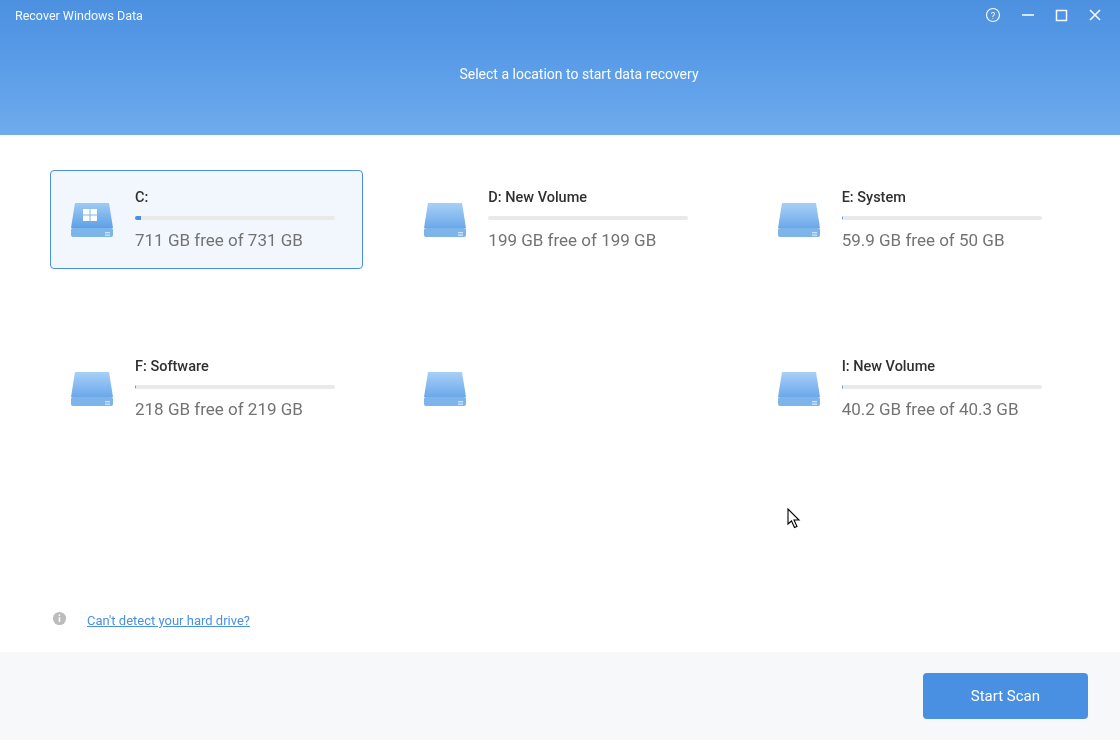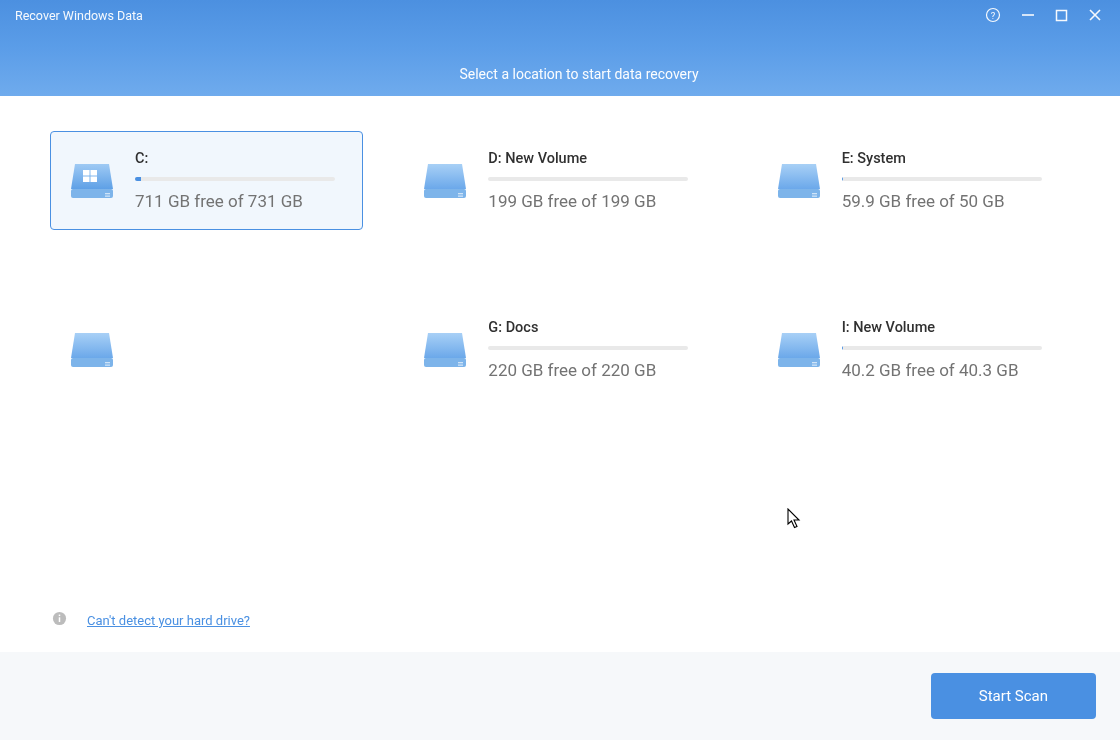--- a/index.html
+++ b/index.html
@@ -1,38 +1,38 @@
 <!DOCTYPE html>
 <html><head>
   <meta charset="utf-8">
   <style>
     * { margin: 0; padding: 0; box-sizing: border-box; font-family: -apple-system, BlinkMacSystemFont, "Segoe UI", Roboto, Arial, sans-serif; }
     body { width: 1120px; height: 740px; background: #fff; overflow: hidden; position: relative; }
-    .header { background: linear-gradient(180deg, #4c90e0 0%, #5b9de8 50%, #6fabed 100%); height: 96px; color: #fff; position: relative; }
+    .header { background: linear-gradient(180deg, #4c90e0 0%, #5b9de8 50%, #6fabed 100%); height: 135px; color: #fff; position: relative; }
     .titlebar { display: flex; align-items: center; justify-content: space-between; height: 30px; padding: 0 10px; }
     .app-title { font-size: 12.5px; font-weight: 400; opacity: 0.95; padding-left: 5px; }
     .win-controls { display: flex; gap: 20px; align-items: center; padding-right: 8px; }
     .win-controls .ctrl { cursor: pointer; display: flex; align-items: center; justify-content: center; opacity: 0.95; }
     .headline-wrap { text-align: center; padding-top: 20px; }
     .headline { font-size: 23px; font-weight: 700; display: inline-flex; align-items: center; gap: 16px; }
     .subheadline { font-size: 14px; margin-top: 16px; font-weight: 400; opacity: 0.98; margin-left: 38px; }
     .refresh-svg { cursor: pointer; }
     .main { padding: 35px 50px 0 50px; }
     .drive-grid { display: grid; grid-template-columns: repeat(3, 1fr); column-gap: 40px; row-gap: 70px; }
     .drive-item { display: flex; align-items: center; gap: 20px; padding: 18px 20px 18px 18px; border: 1px solid transparent; border-radius: 4px; cursor: pointer; }
     .drive-item.selected { border-color: #4a90e2; background: #f1f7fd; }
     .drive-icon { width: 46px; height: 40px; flex-shrink: 0; }
     .drive-info { flex: 1; min-width: 0; }
     .drive-label { font-size: 14.5px; color: #303030; font-weight: 500; margin-bottom: 10px; white-space: nowrap; }
     .drive-bar { height: 4px; background: #e9e9e9; border-radius: 2px; margin-bottom: 10px; overflow: hidden; width: 200px; max-width: 100%; }
     .drive-bar-fill { height: 100%; background: #4a90e2; }
     .drive-info-text { font-size: 17px; color: #737373; }
     .detect-row { position: absolute; left: 52px; bottom: 110px; display: flex; align-items: center; gap: 20px; }
     .detect-link { color: #4a90e2; font-size: 13px; text-decoration: underline; cursor: pointer; }
-    .footer { position: absolute; bottom: 0; left: 0; right: 0; height: 88px; background: #f6f8fa; display: flex; align-items: center; justify-content: flex-end; padding-right: 24px; }
+    .footer { position: absolute; bottom: 0; left: 0; right: 0; height: 88px; background: #f6f8fa; display: flex; align-items: center; justify-content: flex-end; padding-right: 32px; }
     .scan-btn { background: #4a90e2; color: #fff; border: none; border-radius: 4px; font-size: 15px; padding: 14px 48px; cursor: pointer; font-weight: 400; }
     .cursor-arrow { position: absolute; left: 787px; top: 508px; pointer-events: none; }
   </style>
 </head>
 <body>
 
 <div class="header">
   <div class="titlebar">
     <div class="app-title">Recover Windows Data</div>
     <div class="win-controls">
@@ -142,41 +142,41 @@
               <linearGradient id="gp" x1="0" y1="0" x2="0" y2="1">
                 <stop offset="0" stop-color="#a8d0f6"></stop>
                 <stop offset="1" stop-color="#6ba8ea"></stop>
               </linearGradient>
             </defs>
             <path d="M6 3 L40 3 L44 28 L2 28 Z" fill="url(#gp)"></path>
             <rect x="2" y="28" width="42" height="9" rx="2" fill="#7db4ea"></rect>
             <rect x="36" y="32" width="5" height="1.3" fill="#cfe4f8"></rect>
             <rect x="36" y="34.5" width="5" height="1.3" fill="#cfe4f8"></rect>
           </svg></div>
-      </div>
-      <div class="drive-item">
-        <div class="drive-icon"><svg width="46" height="40" viewBox="0 0 46 40">
-            <defs>
-              <linearGradient id="gp" x1="0" y1="0" x2="0" y2="1">
-                <stop offset="0" stop-color="#a8d0f6"></stop>
-                <stop offset="1" stop-color="#6ba8ea"></stop>
-              </linearGradient>
-            </defs>
-            <path d="M6 3 L40 3 L44 28 L2 28 Z" fill="url(#gp)"></path>
-            <rect x="2" y="28" width="42" height="9" rx="2" fill="#7db4ea"></rect>
-            <rect x="36" y="32" width="5" height="1.3" fill="#cfe4f8"></rect>
-            <rect x="36" y="34.5" width="5" height="1.3" fill="#cfe4f8"></rect>
-          </svg></div>
-        <div class="drive-info">
-          <div class="drive-label">G: Docs</div>
-          <div class="drive-bar">
-            <div class="drive-bar-fill" style="width:0%"></div>
-          </div>
-          <div class="drive-info-text">220 GB free of 220 GB</div>
-        </div>
+        <div class="drive-info">
+          <div class="drive-label">F: Software</div>
+          <div class="drive-bar">
+            <div class="drive-bar-fill" style="width:0.5%"></div>
+          </div>
+          <div class="drive-info-text">218 GB free of 219 GB</div>
+        </div>
+      </div>
+      <div class="drive-item">
+        <div class="drive-icon"><svg width="46" height="40" viewBox="0 0 46 40">
+            <defs>
+              <linearGradient id="gp" x1="0" y1="0" x2="0" y2="1">
+                <stop offset="0" stop-color="#a8d0f6"></stop>
+                <stop offset="1" stop-color="#6ba8ea"></stop>
+              </linearGradient>
+            </defs>
+            <path d="M6 3 L40 3 L44 28 L2 28 Z" fill="url(#gp)"></path>
+            <rect x="2" y="28" width="42" height="9" rx="2" fill="#7db4ea"></rect>
+            <rect x="36" y="32" width="5" height="1.3" fill="#cfe4f8"></rect>
+            <rect x="36" y="34.5" width="5" height="1.3" fill="#cfe4f8"></rect>
+          </svg></div>
       </div>
       <div class="drive-item">
         <div class="drive-icon"><svg width="46" height="40" viewBox="0 0 46 40">
             <defs>
               <linearGradient id="gp" x1="0" y1="0" x2="0" y2="1">
                 <stop offset="0" stop-color="#a8d0f6"></stop>
                 <stop offset="1" stop-color="#6ba8ea"></stop>
               </linearGradient>
             </defs>
             <path d="M6 3 L40 3 L44 28 L2 28 Z" fill="url(#gp)"></path>

